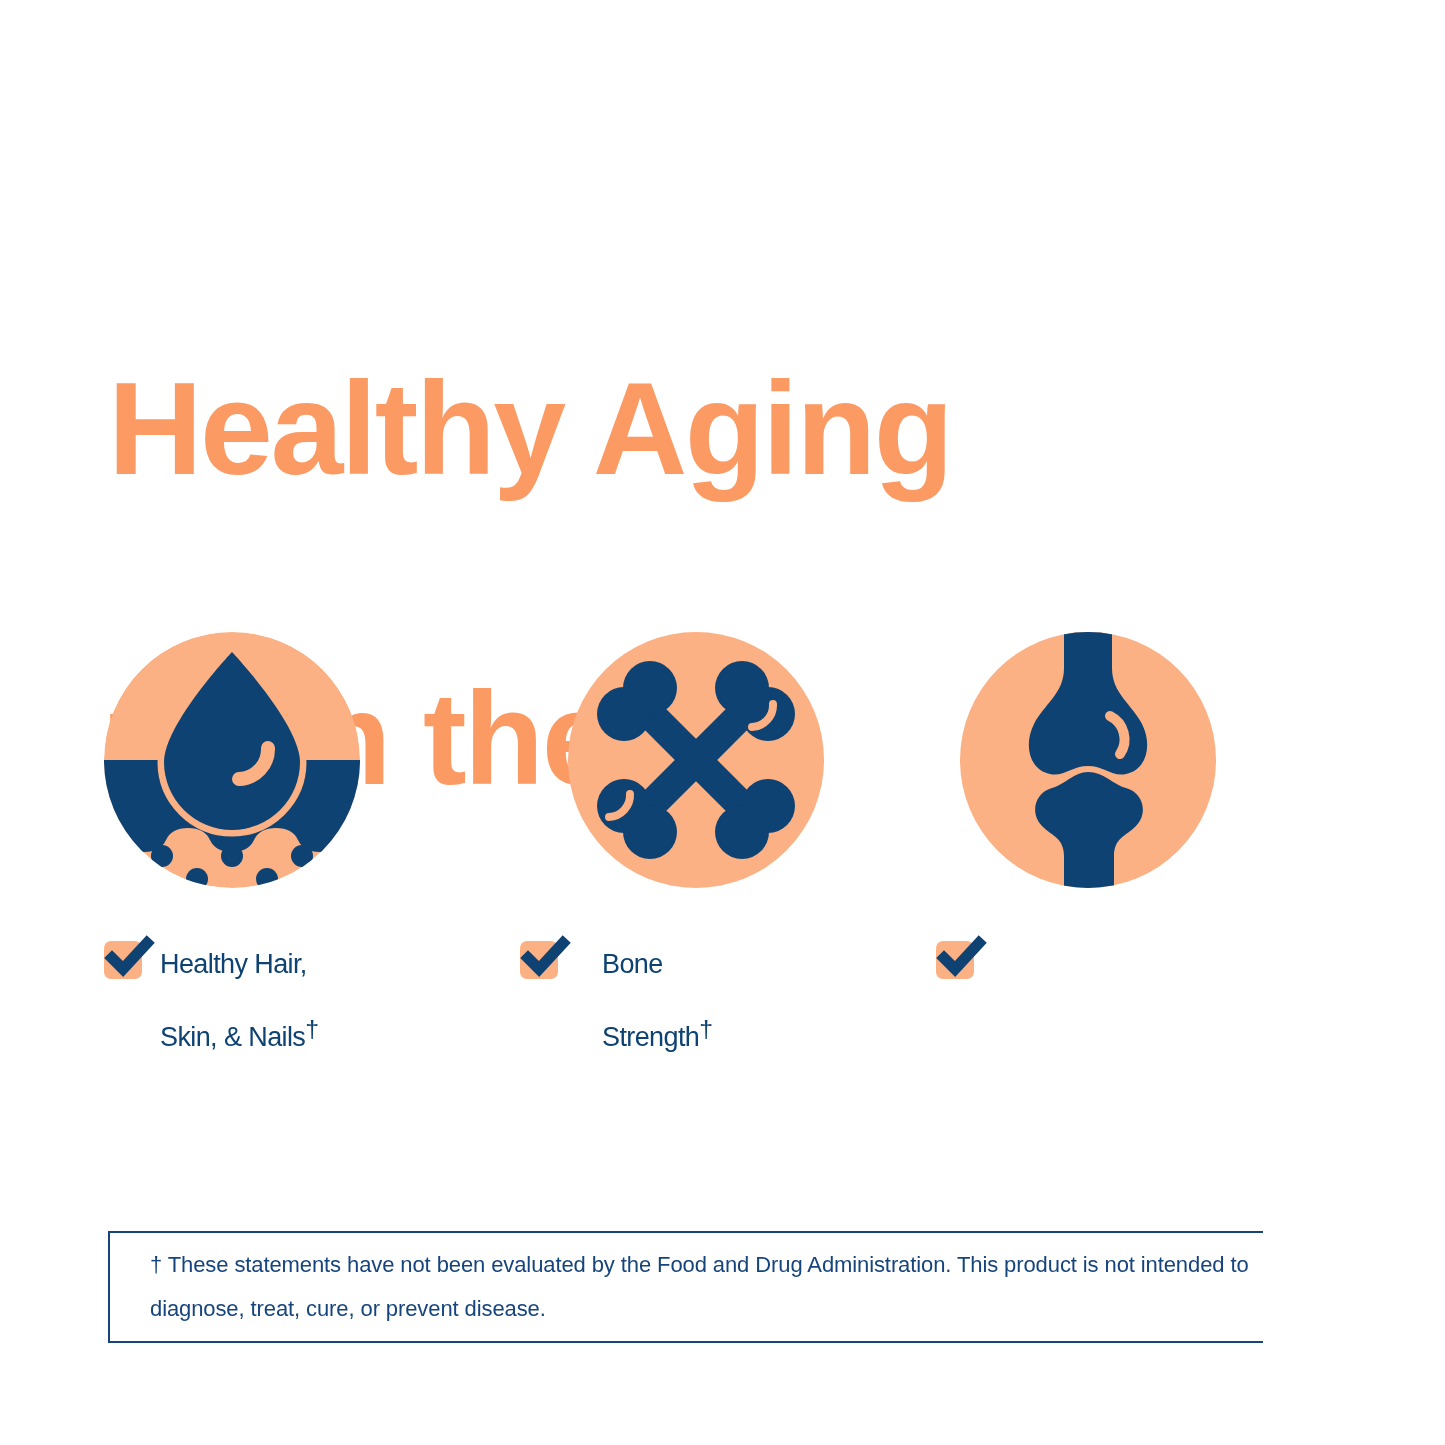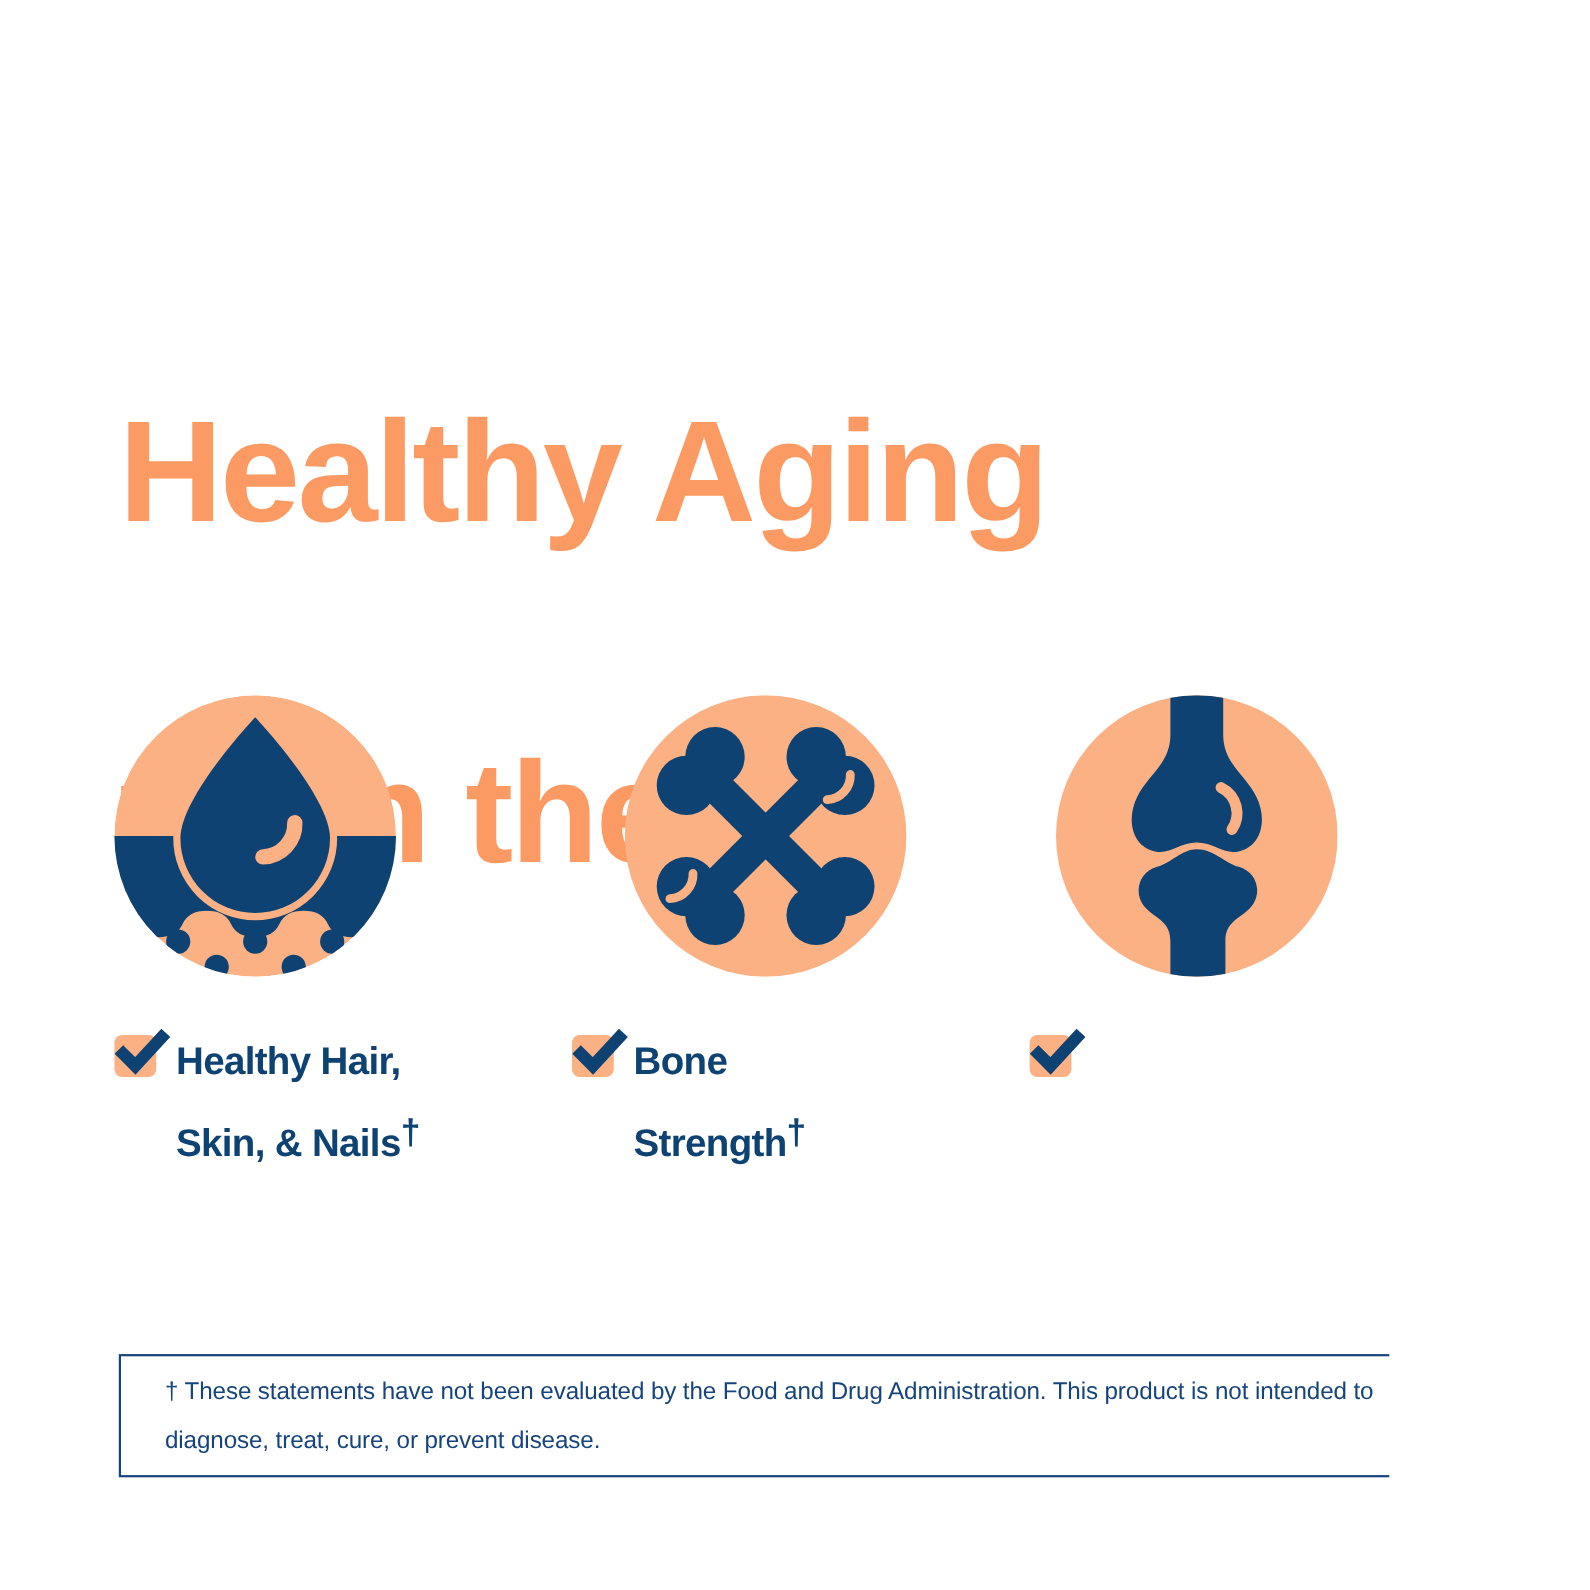--- a/index.html
+++ b/index.html
@@ -62,21 +62,21 @@
 
   .benefit-icon-wrap svg { display: block; width: 256px; height: 256px; }
 
   .benefit-label-row {
     margin-top: 44px;
     display: flex;
     align-items: flex-start;
     gap: 0;
   }
   .benefit.col-1 .benefit-label-row { margin-left: 2px; }
-  .benefit.col-2 .benefit-label-row { margin-left: 487px; }
+  .benefit.col-2 .benefit-label-row { margin-left: 487px; gap: 26px; }
   .benefit.col-3 .benefit-label-row { margin-left: 882px; }
 
   
   .benefit-label-row { margin-left: 0 !important; }
 
   .check-box {
     position: relative;
     flex: 0 0 auto;
     width: 38px;
     height: 38px;
@@ -90,22 +90,22 @@
     left: 3px;
     top: -5px;
     width: 44px;
     height: 44px;
     overflow: visible;
   }
 
   .benefit-text {
     color: #0D4272;
     font-family: "Liberation Sans", sans-serif;
-    font-weight: 700;
-    font-size: 35px;
+    font-weight: 400;
+    font-size: 27px;
     line-height: 65px;
     letter-spacing: -0.6px;
     white-space: pre-line;
     max-width: 360px;
   }
   .benefit-text .dagger {
     font-size: 0.92em;
     vertical-align: 0.34em;
     letter-spacing: 0;
   }

